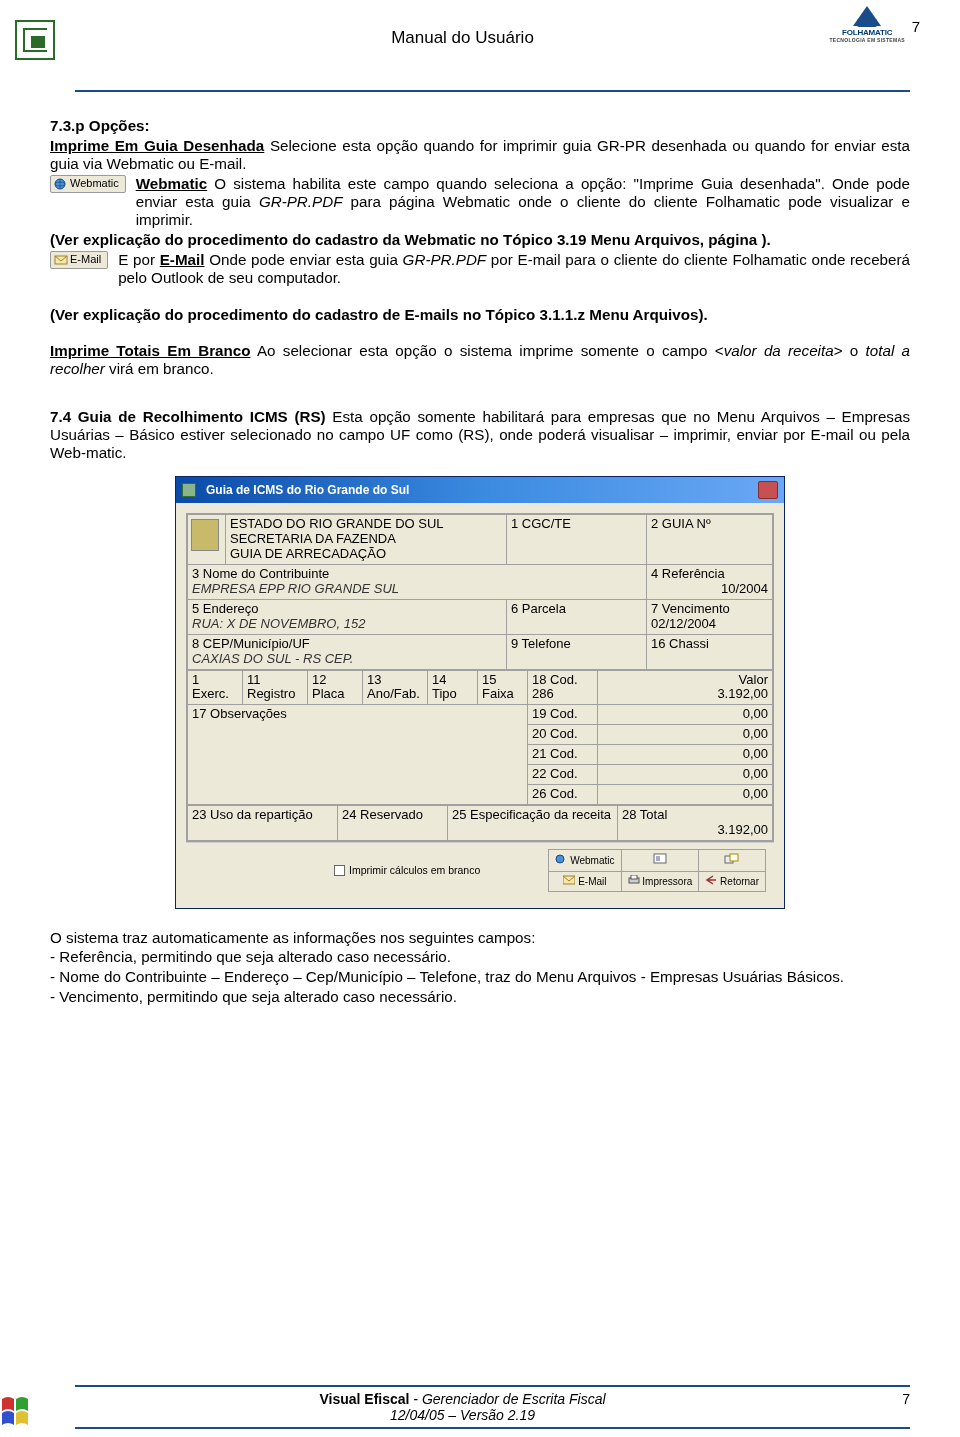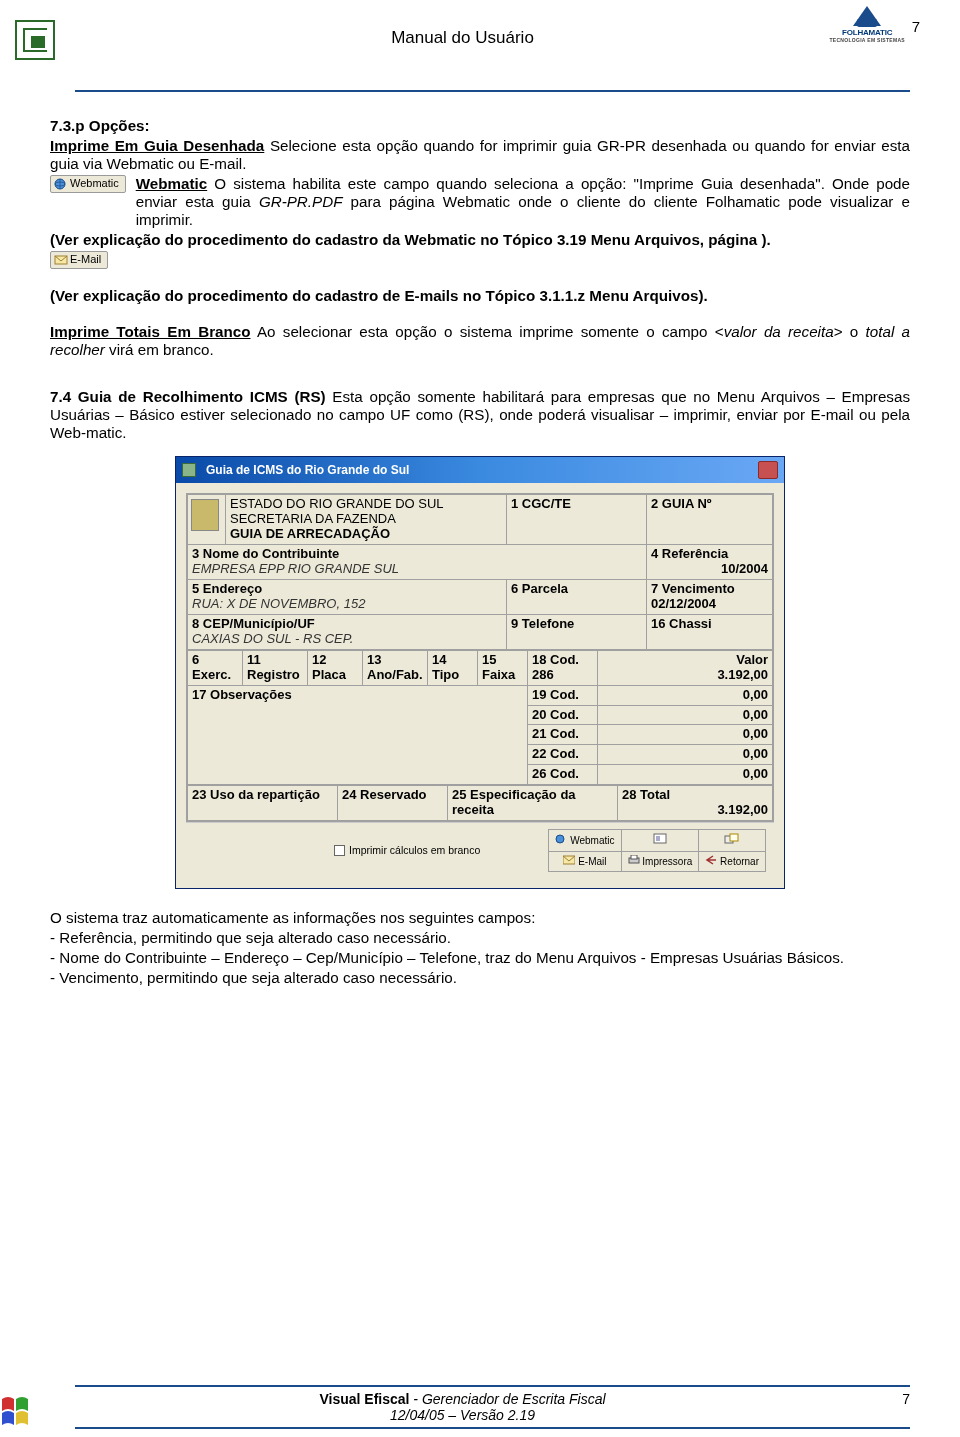--- a/index.html
+++ b/index.html
@@ -135,21 +135,21 @@
     background:#ece9d8;
     font-size:13px;
   }
   .form-box table{width:100%;border-collapse:collapse;}
   .form-box td{
     border:1px solid #a0a0a0;
     padding:2px 4px;
     vertical-align:top;
     line-height:1.15;
   }
-  .form-box .lbl{font-weight:bold;}
+  .form-box .lbl{font-weight:normal;}
   .form-box .val{font-style:italic;color:#333;text-align:right;}
   .rj { text-align:right;}
   .crest{width:28px;height:32px;background:#c9b96b;border:1px solid #888;display:inline-block;margin-right:4px;vertical-align:top;}
   .bottom-bar{
     padding:6px 8px 8px;
     display:flex;
     justify-content:flex-end;
     align-items:center;
     gap:6px;
     font-size:10.5px;
@@ -224,20 +224,23 @@
 
   <p class="b">(Ver explicação do procedimento do cadastro da Webmatic no Tópico 3.19 Menu Arquivos, página ).</p>
 
   <div style="display:flex;align-items:flex-start;gap:6px;">
     <span class="icon-btn">
       <svg width="14" height="12">
           <rect x="1" y="2" width="12" height="8" fill="#f5e8a8" stroke="#a08030"></rect>
           <path d="M1 2 L7 7 L13 2" fill="none" stroke="#a08030"></path>
         </svg><span>E-Mail</span>
     </span>
+    <p style="flex:1">
+      <span>E por </span><span class="b u">E-Mail</span><span> Onde pode enviar esta guia </span><span class="i">GR-PR.PDF</span><span> por E-mail para o cliente do cliente Folhamatic onde receberá pelo Outlook de seu computador.</span>
+    </p>
   </div>
 
   <p class="b mt">(Ver explicação do procedimento do cadastro de E-mails no Tópico 3.1.1.z Menu Arquivos).</p>
 
   <p class="mt">
     <span class="b u">Imprime Totais Em Branco</span><span> Ao selecionar esta opção o sistema imprime somente o campo &lt;</span><span class="i">valor da receita</span><span>&gt; o </span><span class="i">total a recolher</span><span> virá em branco.</span>
   </p>
 
   <p class="mt2">
     <span class="b">7.4 Guia de Recolhimento ICMS (RS)</span><span> Esta opção somente habilitará para empresas que no Menu Arquivos – Empresas Usuárias – Básico estiver selecionado no campo UF como (RS), onde poderá visualisar – imprimir, enviar por E-mail ou pela Web-matic.</span>
@@ -278,21 +281,21 @@
             <tr>
               <td colspan="2"><span class="lbl">8 CEP/Município/UF</span><br><span class="val">CAXIAS DO SUL - RS  CEP.</span></td>
               <td><span class="lbl">9 Telefone</span></td>
               <td><span class="lbl">16 Chassi</span></td>
             </tr>
           </tbody>
             </table>
           <table>
             <tbody>
                 <tr>
-              <td style="width:55px" class="lbl">6 Exerc.</td>
+              <td style="width:55px" class="lbl">1 Exerc.</td>
               <td style="width:65px" class="lbl">11 Registro</td>
               <td style="width:55px" class="lbl">12 Placa</td>
               <td style="width:65px" class="lbl">13 Ano/Fab.</td>
               <td style="width:50px" class="lbl">14 Tipo</td>
               <td style="width:50px" class="lbl">15 Faixa</td>
               <td style="width:70px"><span class="lbl">18 Cod.</span><br><span class="lbl">286</span></td>
               <td class="rj"><span class="lbl">Valor</span><br><span class="lbl">3.192,00</span></td>
             </tr>
             <tr>
               <td colspan="6" rowspan="5" style="vertical-align:top;"><span class="lbl">17 Observações</span></td>

